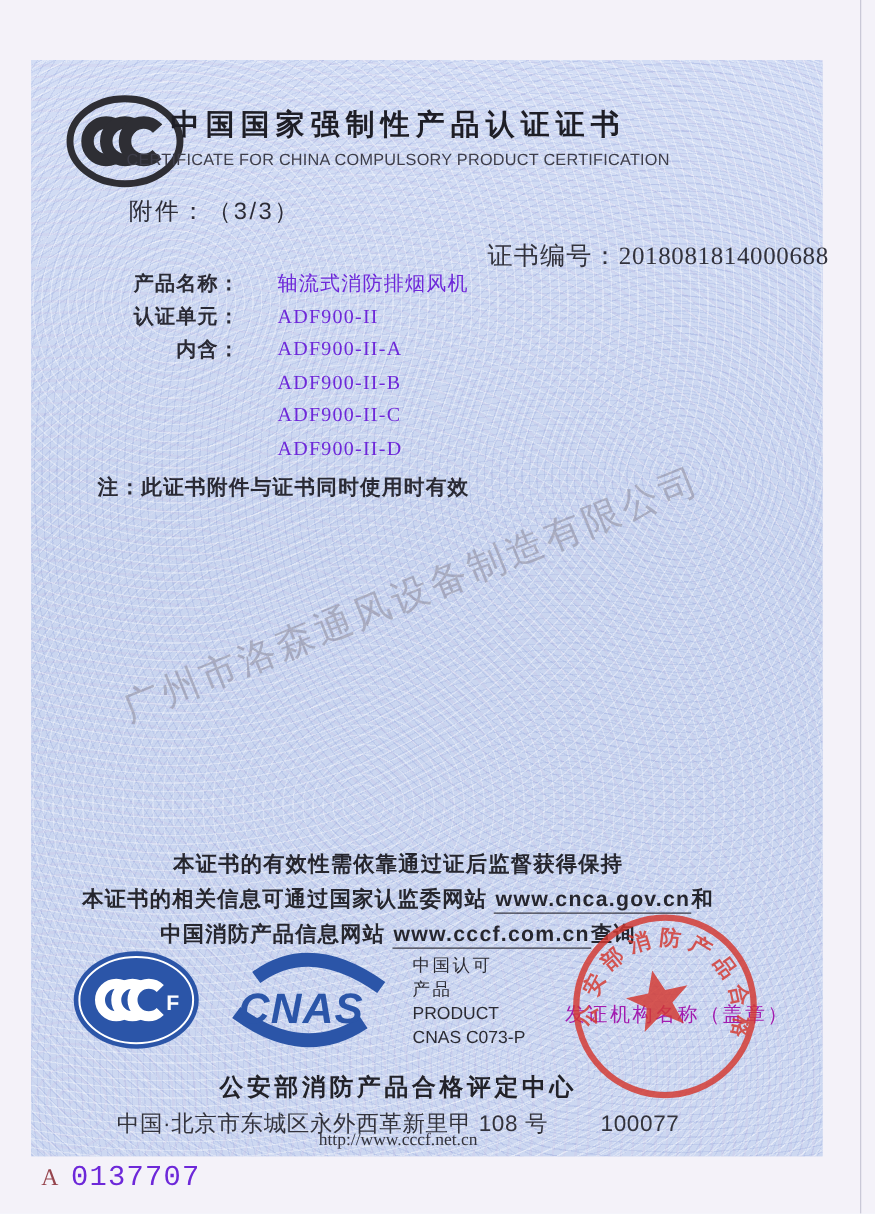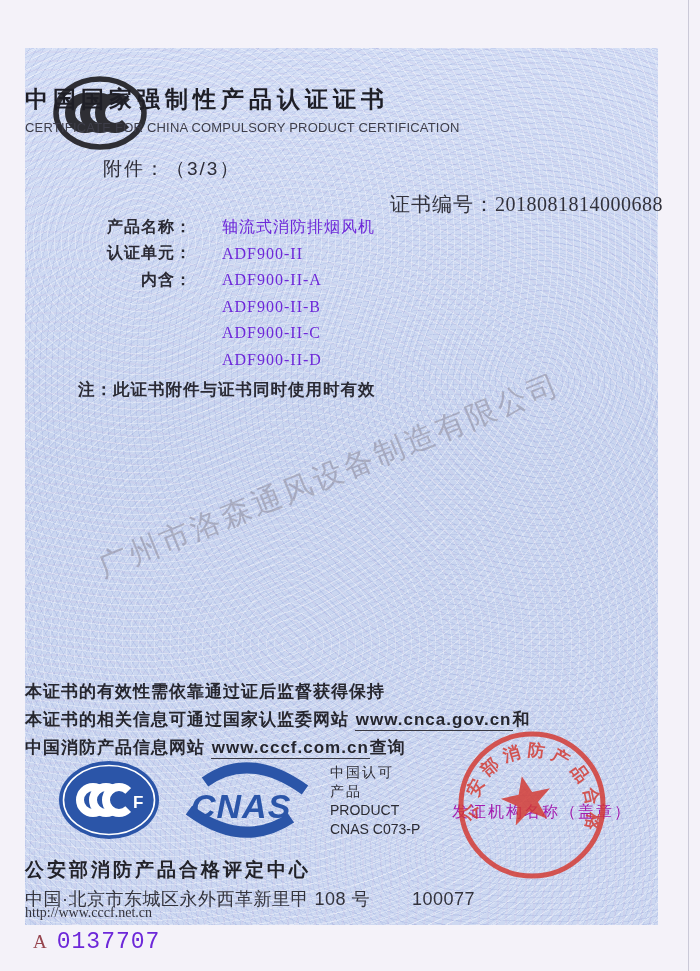--- a/index.html
+++ b/index.html
@@ -24,21 +24,21 @@
     background-color:#ccd7f0;
     background-image:
       repeating-radial-gradient(circle at 18% 22%, rgba(255,255,255,.30) 0 1px, rgba(255,255,255,0) 1px 7px),
       repeating-radial-gradient(circle at 82% 38%, rgba(100,120,200,.13) 0 1px, rgba(255,255,255,0) 1px 6px),
       repeating-radial-gradient(circle at 42% 68%, rgba(255,255,255,.26) 0 1px, rgba(255,255,255,0) 1px 8px),
       repeating-radial-gradient(circle at 68% 92%, rgba(100,120,200,.11) 0 1px, rgba(255,255,255,0) 1px 5px),
       repeating-radial-gradient(circle at 5% 95%, rgba(205,130,190,.06) 0 2px, rgba(255,255,255,0) 2px 9px),
       linear-gradient(180deg,#d4def5 0%, #c9d5ef 45%, #cdd8f1 100%);
   }
   .abs { position:absolute; }
-  .panel-center { left:25px; width:587px; }
+  .panel-center { left:25px; width:587px; text-align:center; }
 
   .title-zh {
     top:84px; font-size:23px; font-weight:bold; letter-spacing:5px;
     color:#1e1e26;
   }
   .title-en {
     top:120px; font-size:13px; letter-spacing:.2px; color:#3e3e4a;
   }
   .attachment {
     left:103px; top:156px; font-size:19px; letter-spacing:2px; color:#2d2d38;

